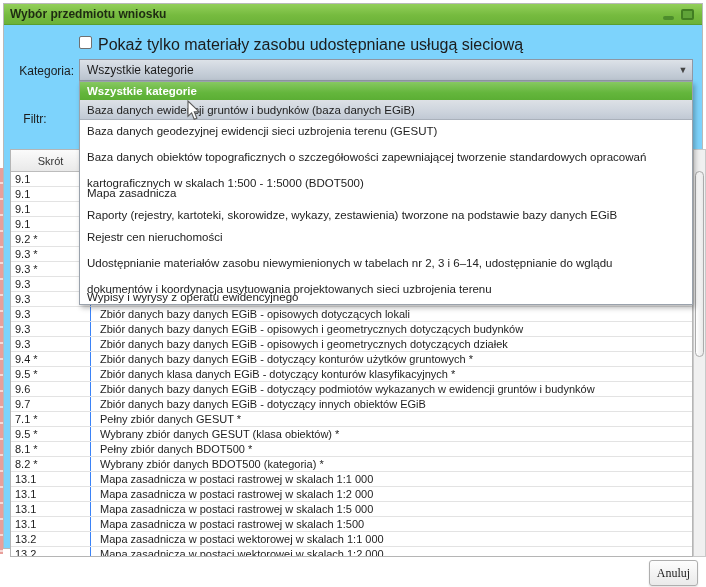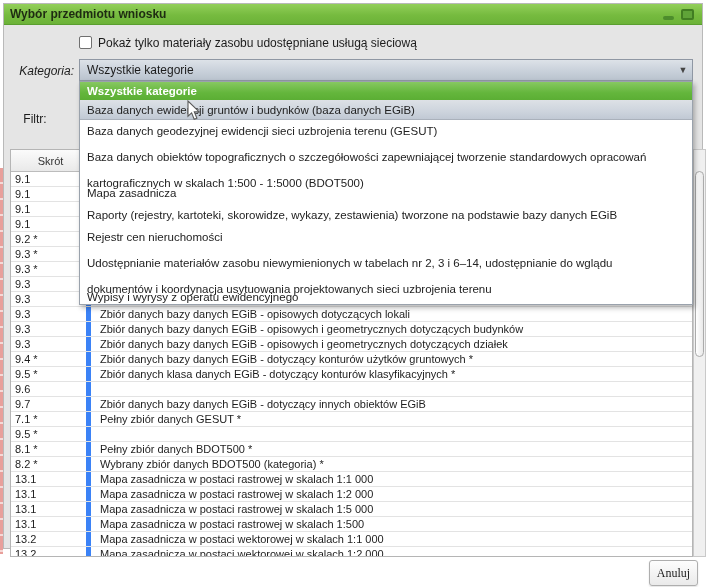--- a/index.html
+++ b/index.html
@@ -8,58 +8,58 @@
     position:relative; width:706px; height:587px;
     font-family:"Liberation Sans", sans-serif;
     background:#fff; overflow:hidden;
   }
   
   .bg-edge { position:absolute; left:0; top:168px; width:3px; height:386px;
     background:repeating-linear-gradient(180deg,#e89f9b 0 14px,#f6d9d7 14px 16px); }
 
   .dialog {
     position:absolute; left:3px; top:3px; width:700px; height:546px;
-    background:#e5e5e5; border:1px solid #b9b9b9;
+    background:#7dd3fc; border:1px solid #b9b9b9;
   }
   .titlebar {
     position:absolute; left:0; top:0; right:0; height:21px;
     background:linear-gradient(180deg,#93cf5a,#76bb3f 55%,#6cb238);
     border-bottom:1px solid #5a9e2f;
     display:flex; align-items:center; padding:0 6px;
   }
   .titlebar .title { font-size:12px; font-weight:bold; color:#1e2b12; }
   .win-btns { position:absolute; right:8px; top:0; height:21px; display:flex; align-items:center; gap:7px; }
   .btn-min { width:11px; height:4px; background:#4d8d2c; border-radius:2px; margin-top:6px; }
   .btn-max { width:13px; height:11px; background:#5fa338; border:2px solid #417d22; border-radius:2px; }
 
   .chk { position:absolute; left:75px; top:32px; width:13px; height:13px;
     background:#fff; border:1px solid #707070; border-radius:2px; }
-  .chk-label { position:absolute; left:94px; top:32px; font-size:12px; color:#1c1c1c; }
-
-  .cat-label { position:absolute; left:0; top:60px; width:70px; text-align:right; font-size:12px; color:#1c1c1c;font-style:italic; }
+  .chk-label { position:absolute; left:94px; top:32px; font-size:16px; color:#1c1c1c; }
+
+  .cat-label { position:absolute; left:0; top:60px; width:70px; text-align:right; font-size:12px; color:#1c1c1c; }
   .combo {
     position:absolute; left:75px; top:55px; width:614px; height:22px;
     background:linear-gradient(180deg,#dde2e8,#c7cfd9 60%,#bac3ce);
     border:1px solid #8f97a3; display:flex; align-items:center;
   }
   .combo .combo-text { padding-left:7px; font-size:12px; color:#1c1c1c; flex:1; }
   .combo .combo-arrow { width:18px; text-align:center; font-size:9px; color:#444; }
 
   .filtr-label { position:absolute; left:0; top:108px; width:62px; text-align:center; font-size:12px; color:#1c1c1c; z-index:1; }
 
   
   .tablewrap { position:absolute; left:6px; top:145px; width:683px; height:408px;
     border:1px solid #b5b5b5; background:#fff; overflow:hidden; z-index:1; }
   .thead { display:flex; height:22px;
     background:linear-gradient(180deg,#fbfbfb,#e9e9e9);
     border-bottom:1px solid #bcbcbc; font-size:11px; color:#333; }
   .thead .c1 { width:80px; border-right:1px solid #c6c6c6; display:flex; align-items:center; justify-content:center; }
   .thead .c2 { flex:1; }
   .trow { display:flex; height:15px; border-bottom:1px solid #e3e3e3; font-size:11px; color:#1d1d1d; background:#fff; }
-  .trow .c1 { width:80px; border-right:5px solid #3b82f6; padding-left:4px; line-height:14px; white-space:nowrap; }
+  .trow .c1 { width:80px; border-right:1px solid #3b82f6; padding-left:4px; line-height:14px; white-space:nowrap; }
   .trow .c2 { flex:1; padding-left:9px; line-height:14px; white-space:nowrap; overflow:hidden; }
 
   .vscroll { position:absolute; left:689px; top:145px; width:13px; height:408px;
     background:#f0f0f0; border:1px solid #c9c9c9; z-index:1; }
   .vthumb { position:absolute; left:1px; top:21px; width:9px; height:186px;
     background:linear-gradient(90deg,#ffffff,#e9e9e9); border:1px solid #ababab; border-radius:5px; }
 
   
   .ddlist { position:absolute; left:75px; top:77px; width:614px; height:224px;
     background:#fff; border:1px solid #9aa2ac; z-index:5;
@@ -168,31 +168,33 @@
           <div class="trow">
             <div class="c1">9.4 *</div>
             <div class="c2">Zbiór danych bazy danych EGiB - dotyczący konturów użytków gruntowych *</div>
           </div>
           <div class="trow">
             <div class="c1">9.5 *</div>
             <div class="c2">Zbiór danych klasa danych EGiB - dotyczący konturów klasyfikacyjnych *</div>
           </div>
           <div class="trow">
             <div class="c1">9.6</div>
+            <div class="c2">Zbiór danych bazy danych EGiB - dotyczący podmiotów wykazanych w ewidencji gruntów i budynków</div>
           </div>
           <div class="trow">
             <div class="c1">9.7</div>
             <div class="c2">Zbiór danych bazy danych EGiB - dotyczący innych obiektów EGiB</div>
           </div>
           <div class="trow">
             <div class="c1">7.1 *</div>
             <div class="c2">Pełny zbiór danych GESUT *</div>
           </div>
           <div class="trow">
             <div class="c1">9.5 *</div>
+            <div class="c2">Wybrany zbiór danych GESUT (klasa obiektów) *</div>
           </div>
           <div class="trow">
             <div class="c1">8.1 *</div>
             <div class="c2">Pełny zbiór danych BDOT500 *</div>
           </div>
           <div class="trow">
             <div class="c1">8.2 *</div>
             <div class="c2">Wybrany zbiór danych BDOT500 (kategoria) *</div>
           </div>
           <div class="trow">

